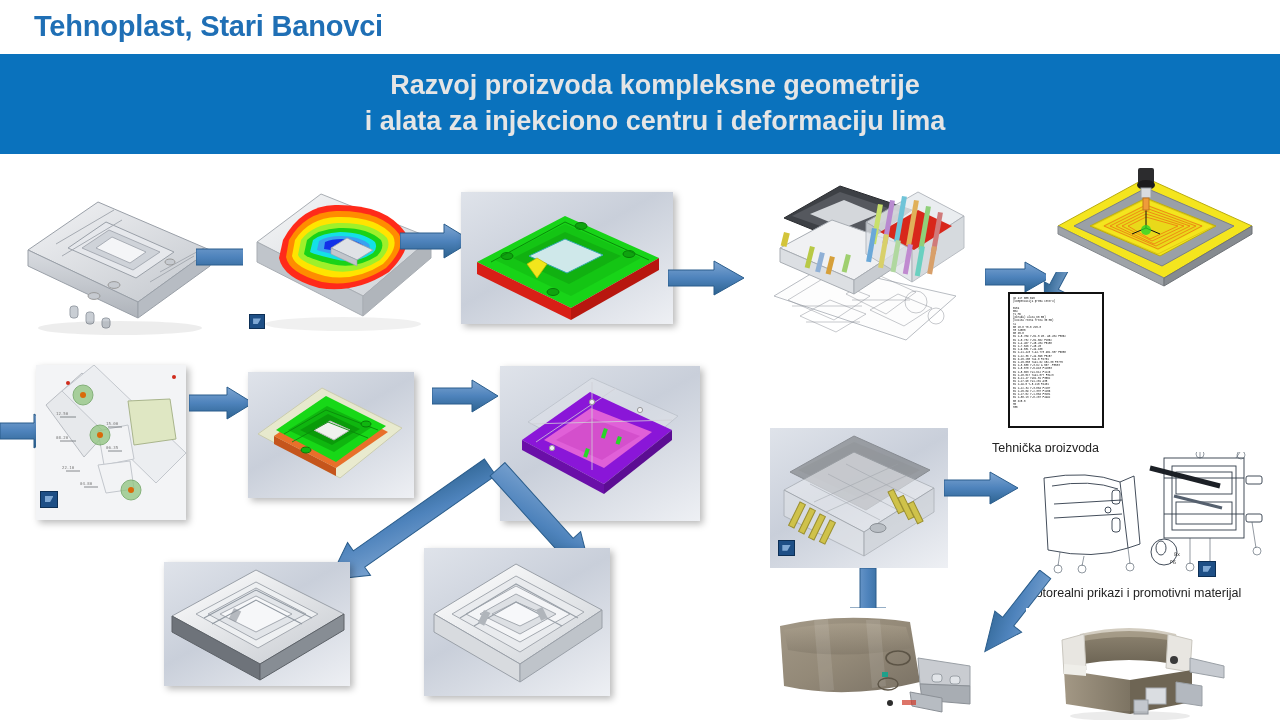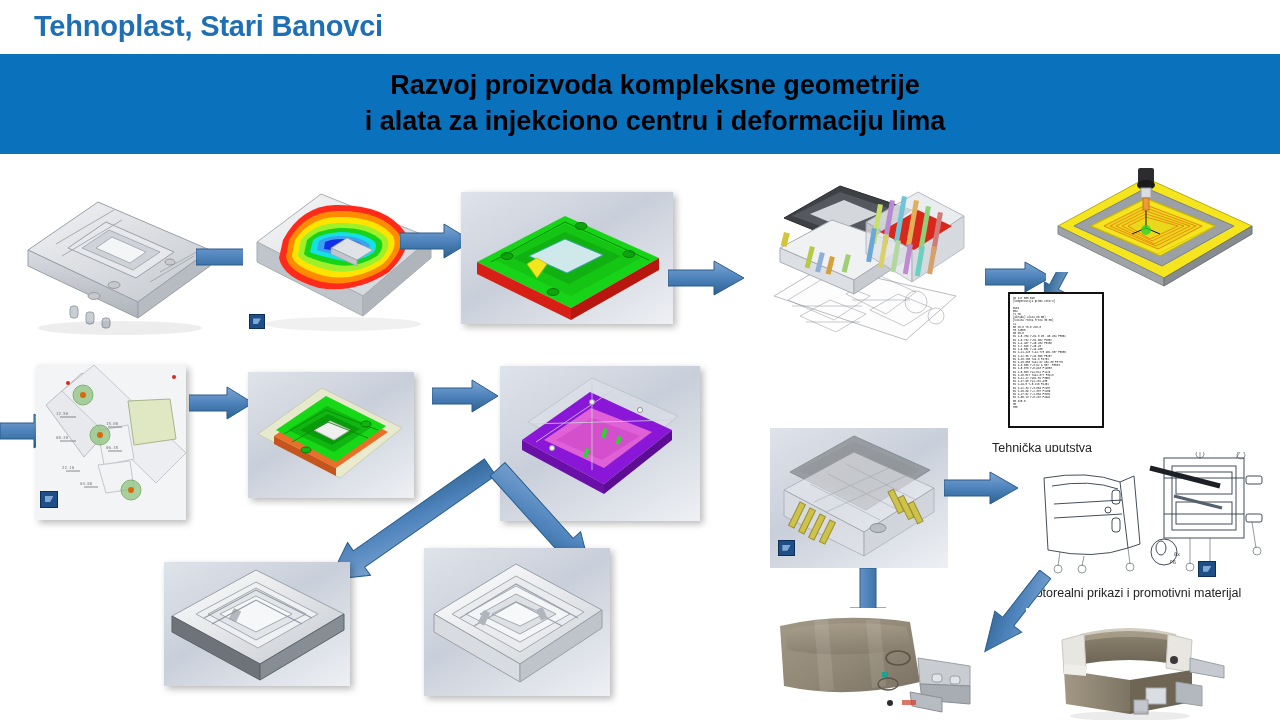--- a/index.html
+++ b/index.html
@@ -15,21 +15,21 @@
   .company-title {
     position: absolute; left: 34px; top: 10px;
     font-size: 29px; font-weight: bold; color: #1F6FB5;
     letter-spacing: -0.2px; white-space: nowrap;
   }
   .title-band {
     position: absolute; left: 0; top: 54px; width: 1280px; height: 100px;
     background: #0A72BD; display: flex; align-items: center; justify-content: center;
   }
   .band-text {
-    color: #000000; font-size: 27px; font-weight: bold; line-height: 1.33;
+    color: #e5e5e5; font-size: 27px; font-weight: bold; line-height: 1.33;
     text-align: center; width: 100%; padding-left: 30px;
   }
   .band-text .l2 { display:block; }
 
   
   .pic { position: absolute; overflow: hidden; }
   .shadowed { box-shadow: 3px 3px 7px rgba(0,0,0,.28); }
 
   
   .arrow { position: absolute; }
@@ -615,21 +615,21 @@
           <linearGradient id="ar11" x1="0" y1="0" x2="0" y2="1">
         <stop offset="0" stop-color="#7FA6D2"></stop>
             <stop offset="0.5" stop-color="#4E83BC"></stop>
             <stop offset="1" stop-color="#2C628F"></stop>
       </linearGradient>
         </defs>
       <polygon points="0,10 46,10 46,2 74,18 46,34 46,26 0,26" fill="url(#ar11)" stroke="#2A5D8C" stroke-width="1"></polygon>
     </svg>
   </div>
 
-  <div class="doc-label" style="left:992px; top:441px;">Tehnička uputstva</div>
+  <div class="doc-label" style="left:992px; top:441px;">Tehnička proizvoda</div>
 
   <div class="pic bg-white" style="left:1024px; top:452px; width:250px; height:130px;">
     <svg viewBox="0 0 250 130" width="250" height="130">
       <g fill="none" stroke="#2f3a48" stroke-width="0.9">
 
         <path d="M20,26 Q64,18 96,30 L104,96 Q70,108 24,98 Z"></path>
         <path d="M28,34 Q66,27 94,37"></path>
         <path d="M30,52 L98,48"></path>
         <path d="M30,66 L98,62"></path>
         <path d="M96,30 L110,24 L116,92 L104,96"></path>

